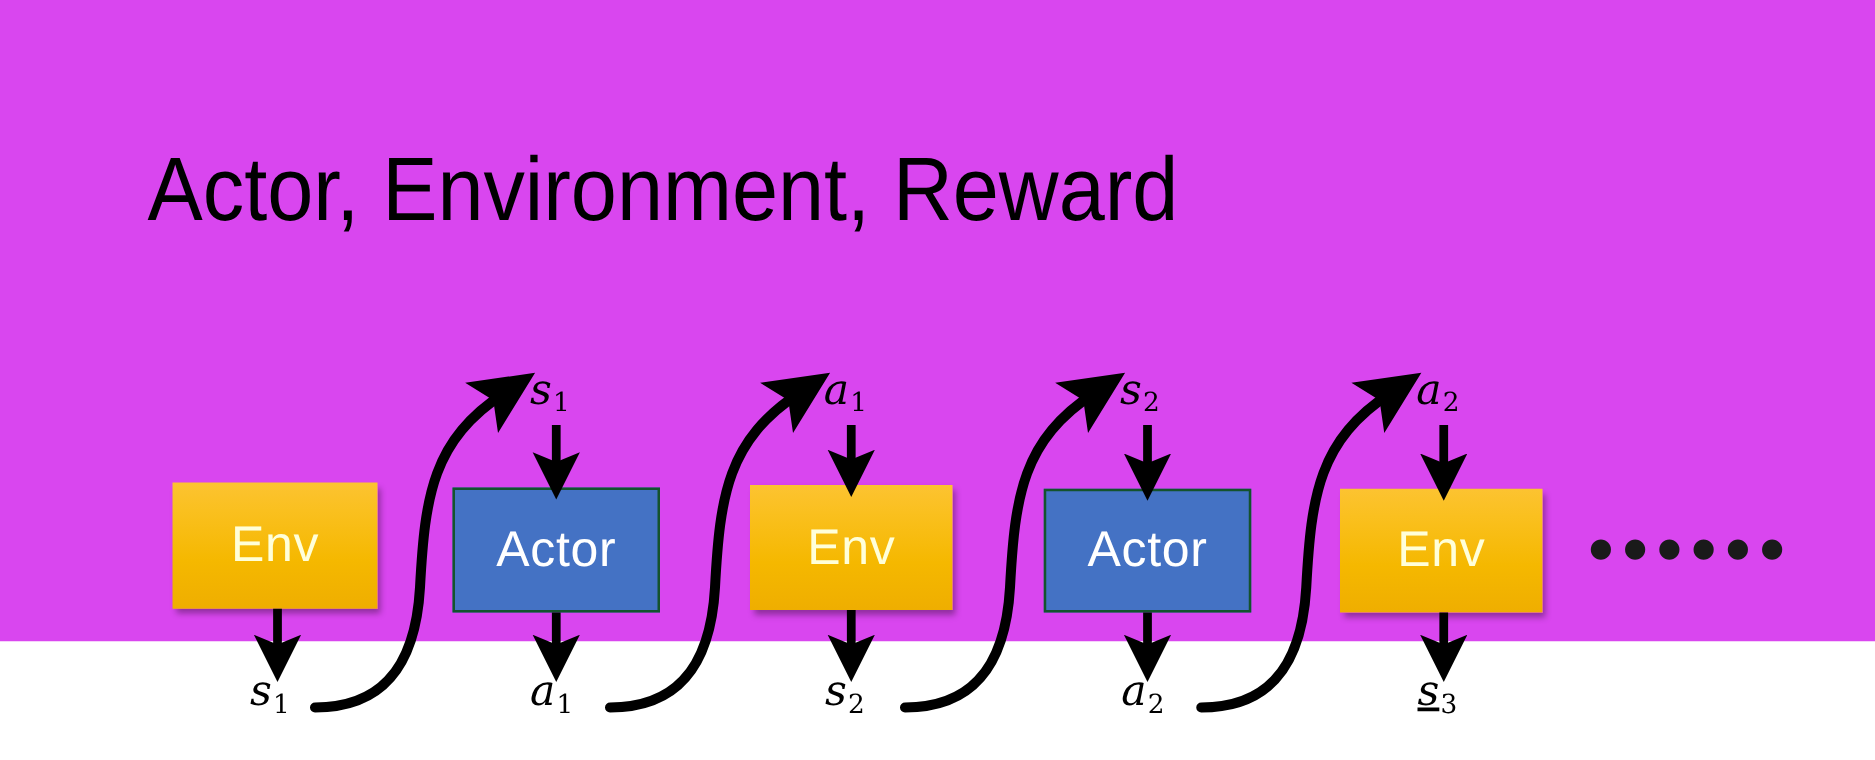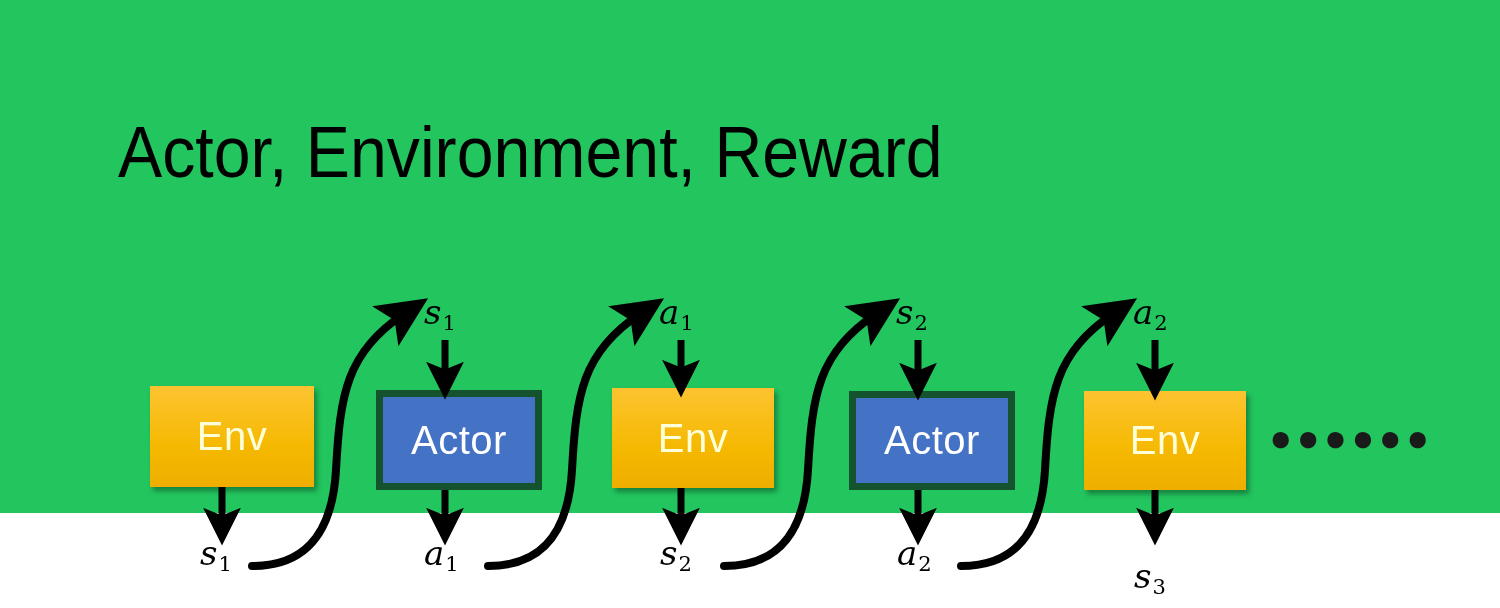--- a/index.html
+++ b/index.html
@@ -10,21 +10,21 @@
   body {
     width: 1500px;
     height: 608px;
     font-family: "Liberation Sans", sans-serif;
     overflow: hidden;
   }
   #slide {
     position: relative;
     width: 1500px;
     height: 513px;
-    background: #22c55e;
+    background: #d946ef;
   }
   #title {
     position: absolute;
     left: 118px;
     top: 116px;
     font-family: "Liberation Sans", sans-serif;
     font-weight: 300;
     font-size: 72px;
     line-height: 1.0;
     letter-spacing: 0px;
@@ -43,27 +43,25 @@
     font-size: 40px;
     font-weight: 400;
     letter-spacing: 0.5px;
     user-select: none;
   }
   .node.env {
     background: linear-gradient(180deg, #FCC331 0%, #FAC01F 22%, #F5B800 62%, #EFAE00 100%);
     color: #FFFFD9;
     box-shadow: 3px 4px 5px rgba(0,0,0,0.34);
     border: none;
-    margin-left: 12px;
   }
   .node.actor {
     background: #4472C4;
     color: #FFFFFF;
-    border: 7px solid #14532d;
-    margin-left: 14px;
+    border: 2px solid #14532d;
   }
   
   #wires {
     position: absolute;
     left: 0;
     top: 0;
     width: 1500px;
     height: 608px;
     pointer-events: none;
   }
@@ -144,17 +142,17 @@
 
   <div class="mlabel" style="left:424px;  top:292px;"><span>s</span><sub>1</sub></div>
   <div class="mlabel" style="left:659px;  top:292px;"><span>a</span><sub>1</sub></div>
   <div class="mlabel" style="left:896px;  top:292px;"><span>s</span><sub>2</sub></div>
   <div class="mlabel" style="left:1133px; top:292px;"><span>a</span><sub>2</sub></div>
 
   <div class="mlabel" style="left:200px;  top:533px;"><span>s</span><sub>1</sub></div>
   <div class="mlabel" style="left:424px;  top:533px;"><span>a</span><sub>1</sub></div>
   <div class="mlabel" style="left:660px;  top:533px;"><span>s</span><sub>2</sub></div>
   <div class="mlabel" style="left:897px;  top:533px;"><span>a</span><sub>2</sub></div>
-  <div class="mlabel" style="left:1134px; top:556px;"><span>s</span><sub>3</sub></div>
+  <div class="mlabel" style="left:1134px; top:533px;text-decoration:underline;"><span>s</span><sub>3</sub></div>
 
   <div id="ellipsis">••••••</div>
 
 </div>
 
 </body></html>

